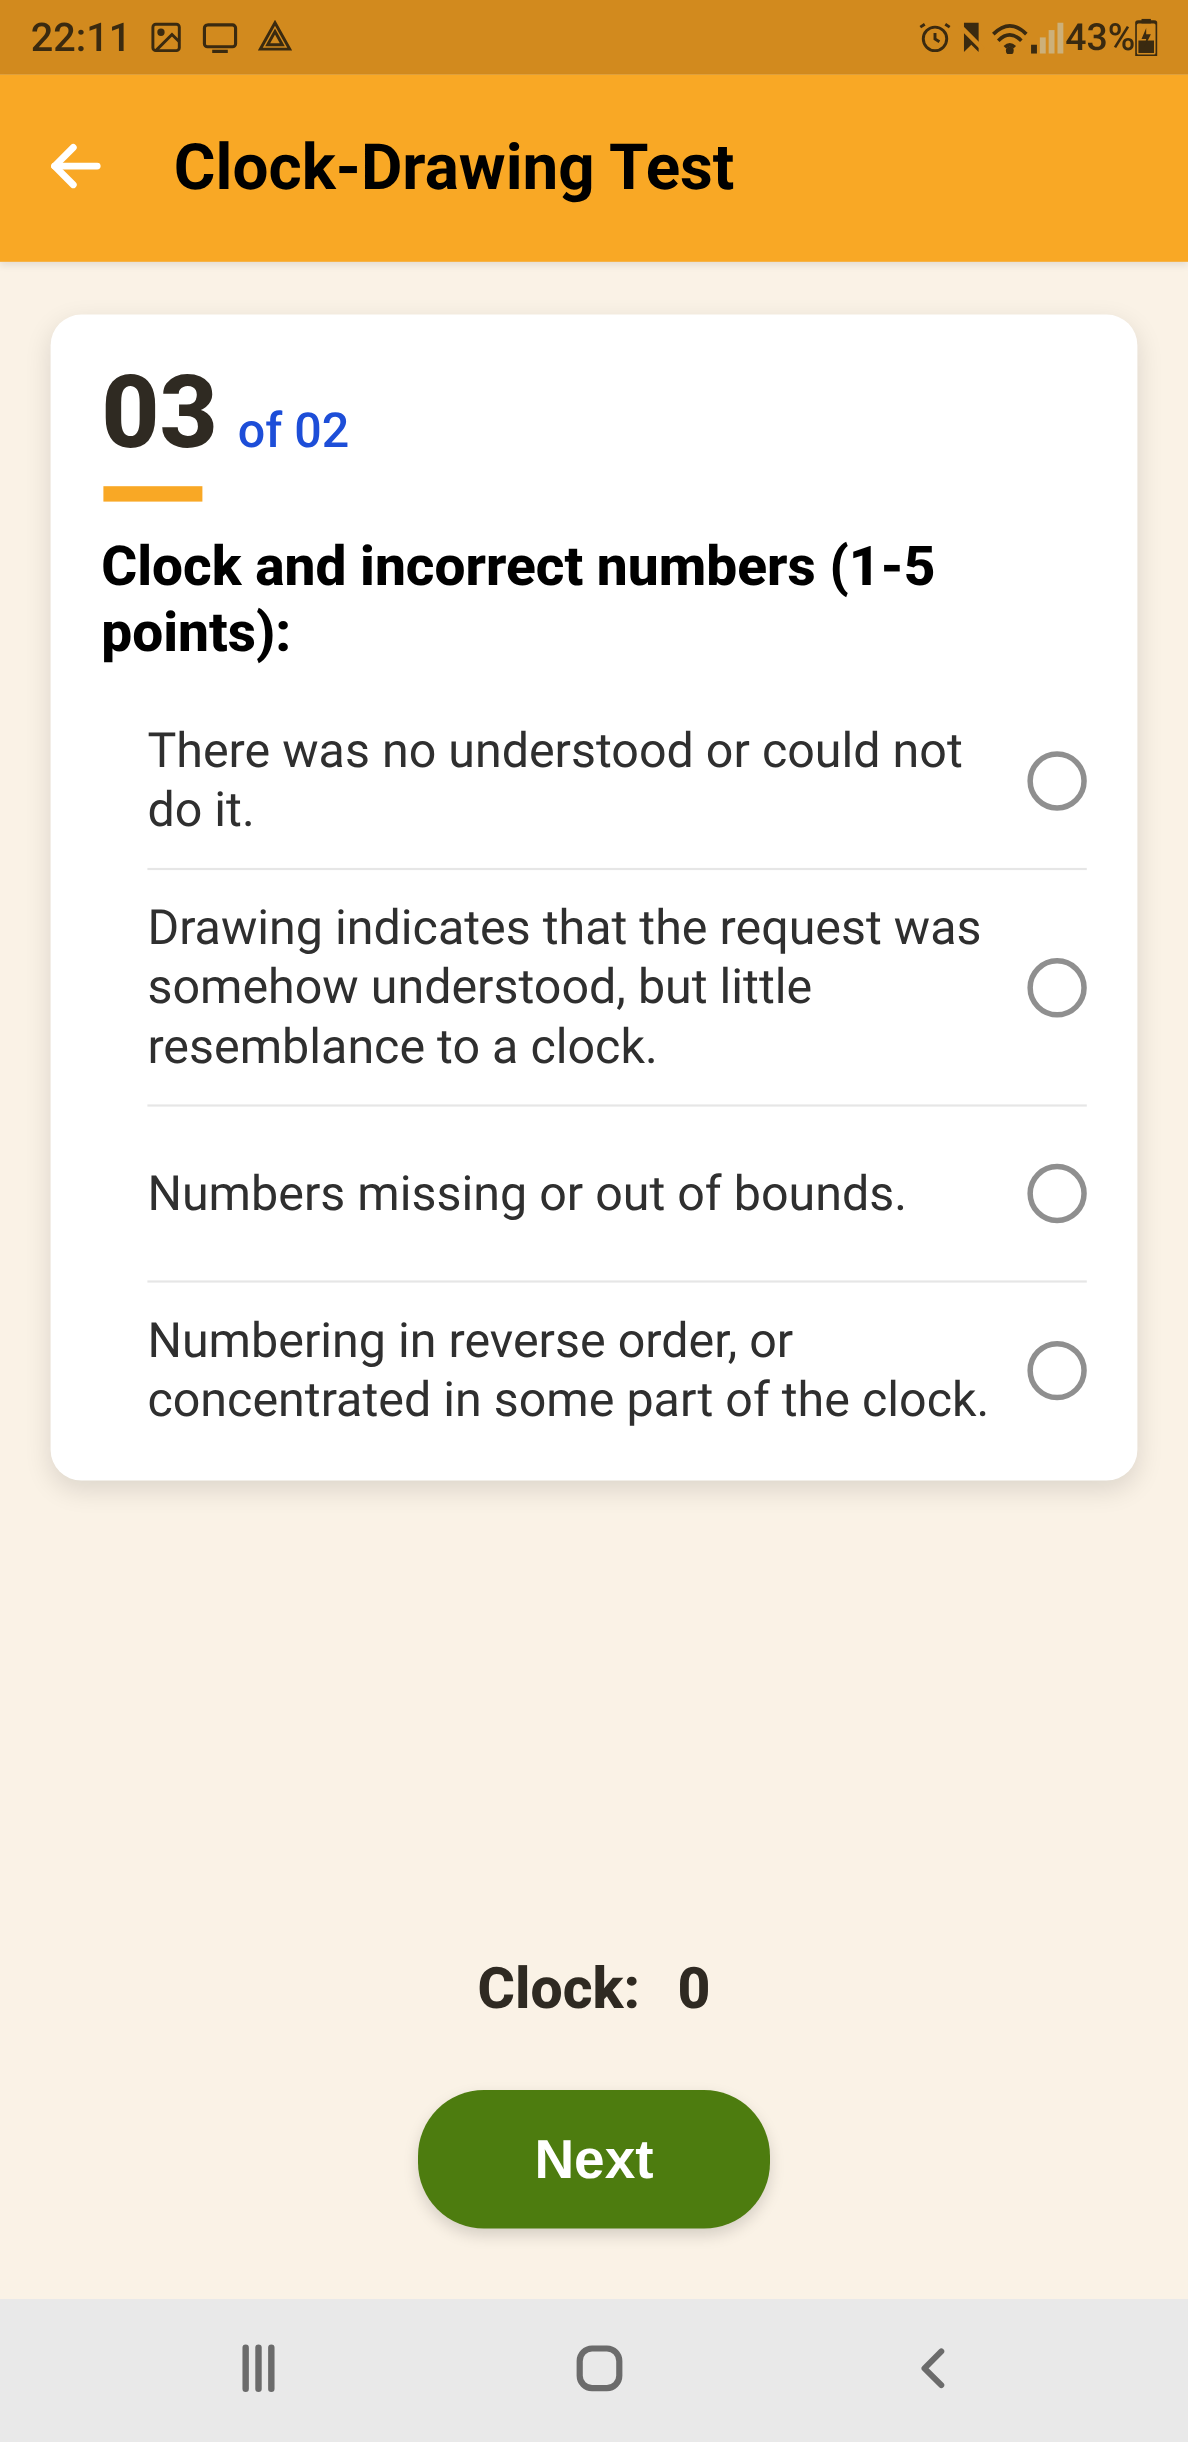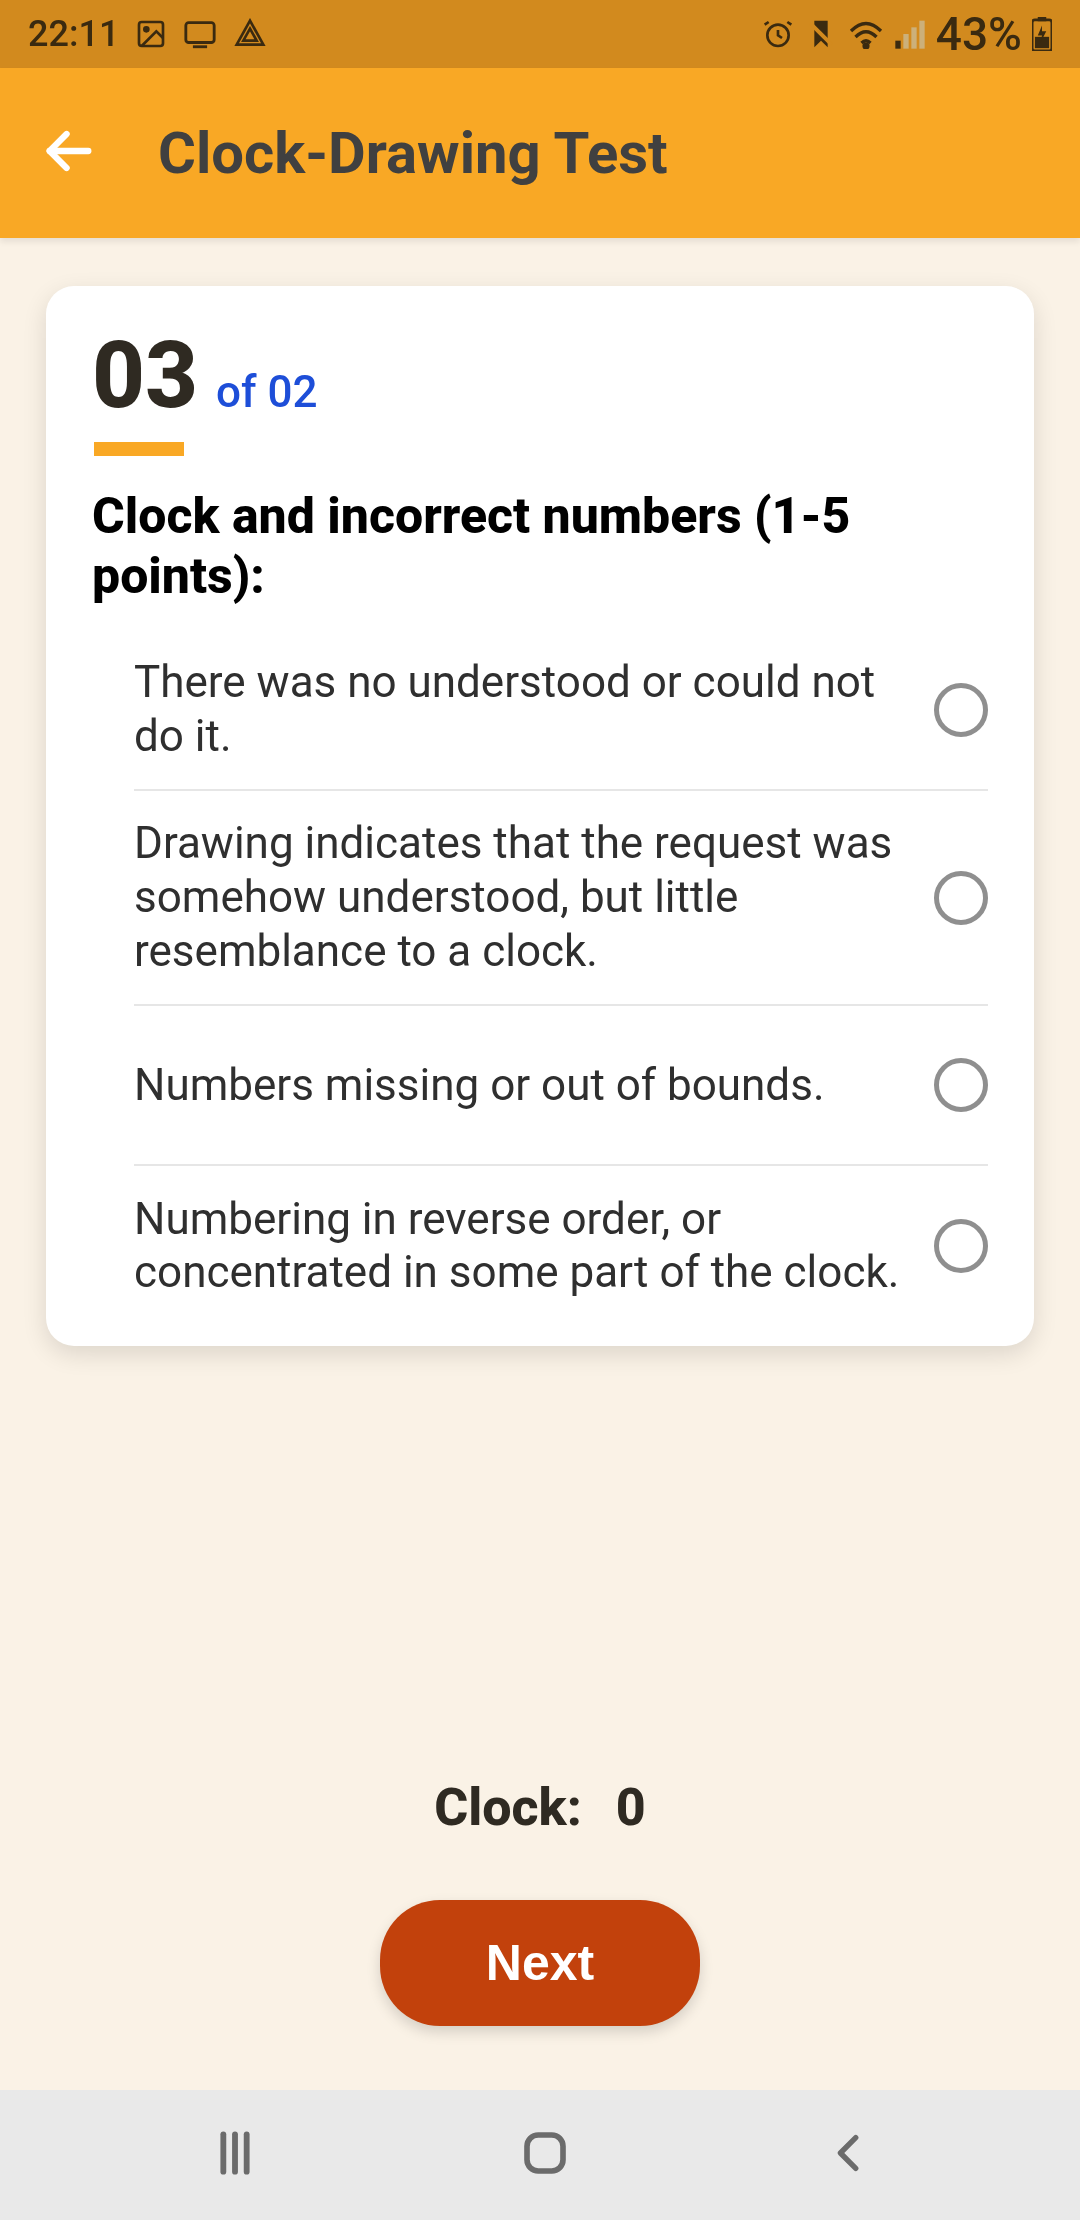--- a/index.html
+++ b/index.html
@@ -12,36 +12,36 @@
     background: #d28a1e;
     display: flex;
     align-items: center;
     justify-content: space-between;
     padding: 0 28px;
     color: #3a2a10;
     font-size: 36px;
     font-weight: 500;
   }
   .status-left { display: flex; align-items: center; gap: 16px; }
-  .status-right { display: flex; align-items: center; gap: 10px; font-size: 46px;}
+  .status-right { display: flex; align-items: center; font-size: 34px;}
   .status-icon { display: inline-flex; }
 
   
   .app-bar {
     height: 170px;
     background: #f9a825;
     display: flex;
     align-items: center;
     padding: 0 40px;
     gap: 60px;
     box-shadow: 0 4px 6px rgba(0,0,0,0.08);
   }
   .back-arrow { color: #fff; }
   .app-title {
-    color: #404040;
+    color: #000000;
     font-size: 58px;
     font-weight: 700;
   }
 
   
   .content {
     flex: 1;
     display: flex;
     flex-direction: column;
     padding: 48px 46px 0;
@@ -122,21 +122,21 @@
     justify-content: center;
     gap: 34px;
   }
 
   .next-btn-wrap {
     display: flex;
     justify-content: center;
     margin: 62px 0 64px;
   }
   .next-btn {
-    background: #c2410c;
+    background: #4d7c0f;
     color: #fff;
     font-size: 50px;
     font-weight: 700;
     border: none;
     border-radius: 60px;
     padding: 34px 106px;
     box-shadow: 0 6px 14px rgba(0,0,0,0.15);
   }
 
   

